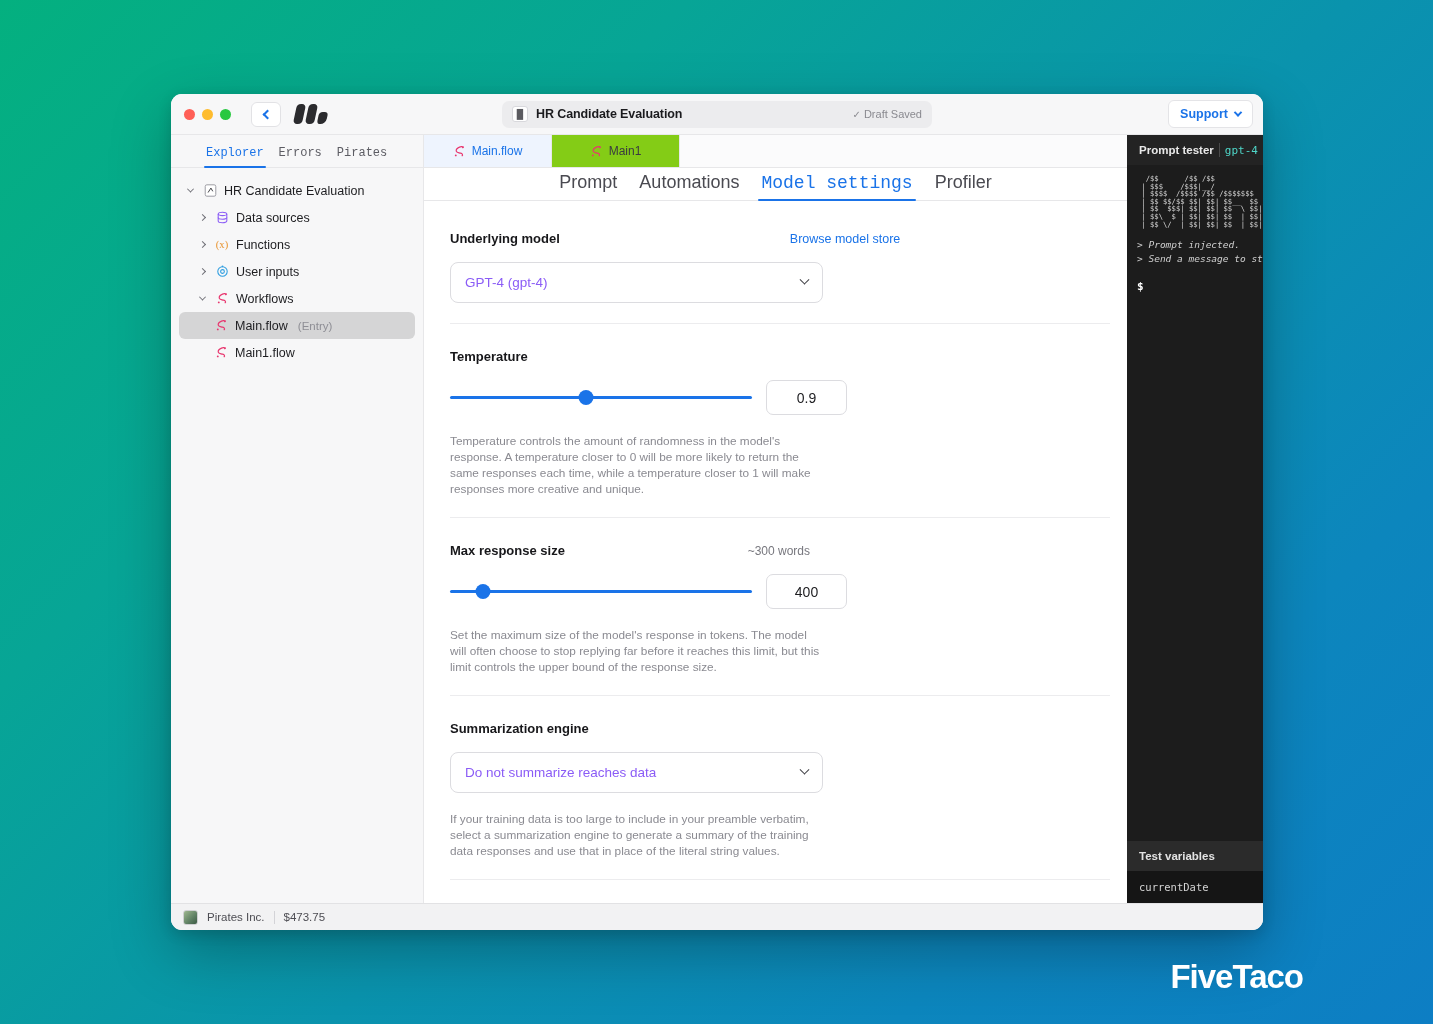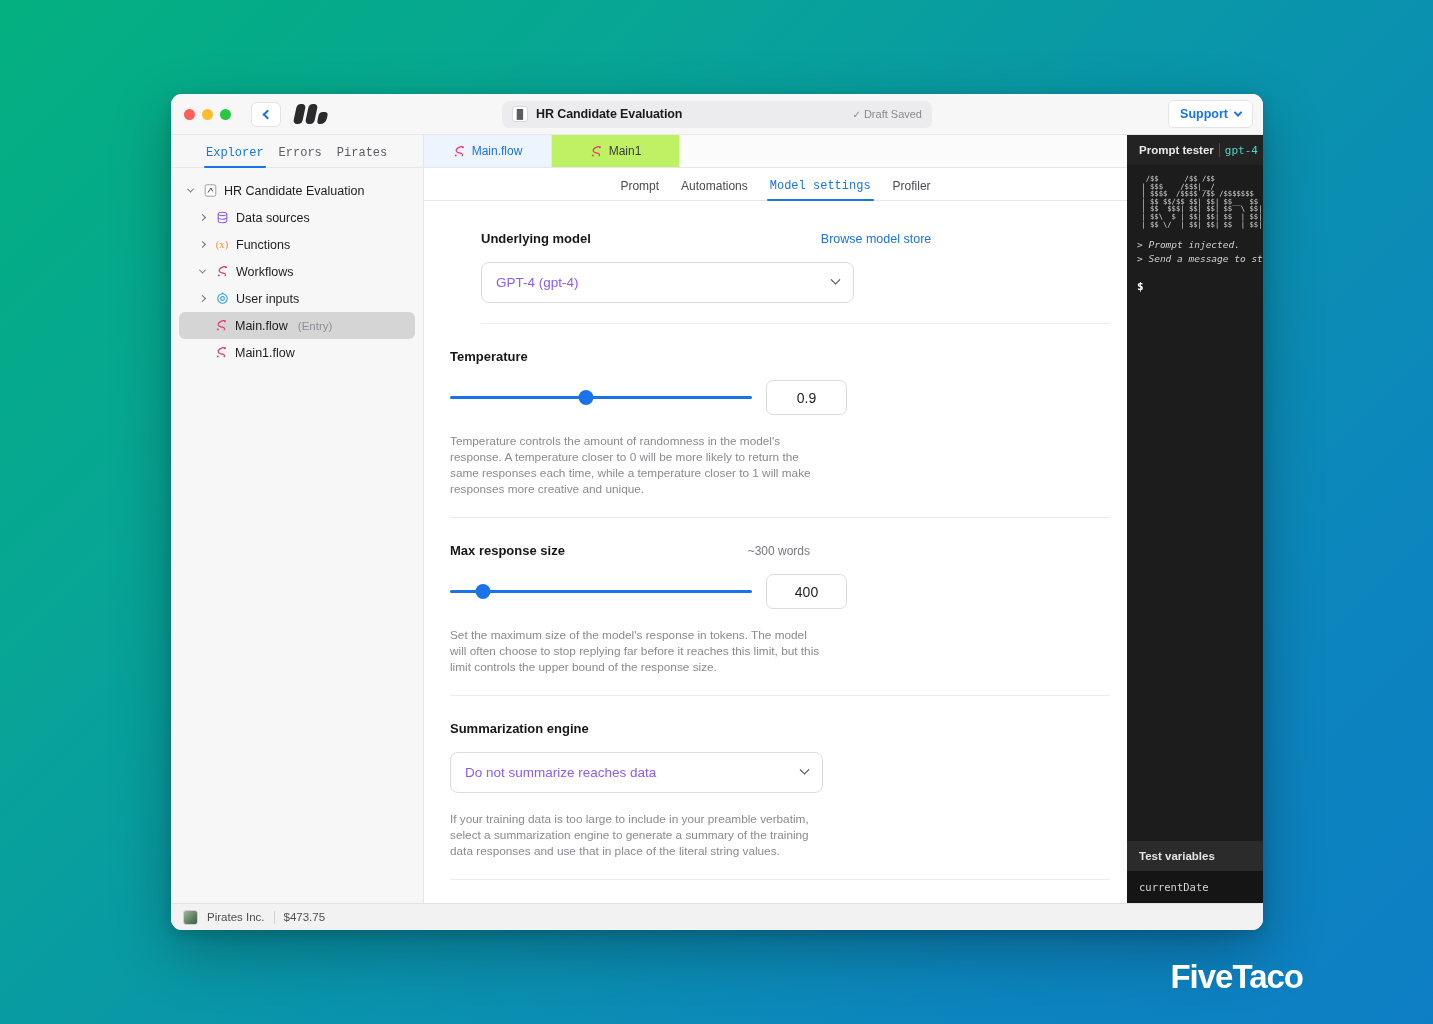--- a/index.html
+++ b/index.html
@@ -192,50 +192,50 @@
     border-bottom: 1px solid #e7e7e9;
     background: #fbfbfc;
     flex: 0 0 auto;
   }
   .file-tab {
     width: 128px;
     display: flex; align-items: center; justify-content: center; gap: 6px;
     font-size: 12px; color: #3a3a40;
     border-right: 1px solid #e7e7e9;
     cursor: pointer;
-    background: #bef264;
+    background: #84cc16;
   }
   .file-tab.active { background: #eef4fe; color: #1a73e8; }
 
   .flow-ic { width: 13px; height: 13px; flex:0 0 auto; }
 
   .content-tabs {
     height: 33px;
     display: flex; align-items: flex-end; justify-content: center;
     gap: 22px;
     border-bottom: 1px solid #e7e7e9;
     flex: 0 0 auto;
     background: #fff;
   }
   .ctab {
-    font-size: 12px; color: #4a4a51;
+    font-size: 18px; color: #4a4a51;
     padding-bottom: 7px; position: relative; cursor: pointer;
   }
   .ctab.active { color: #1a73e8; font-family: Liberation Mono, monospace; }
   .ctab.active::after {
     content: ""; position: absolute;
     left: -3px; right: -3px; bottom: -1px; height: 2px;
     background: #1a73e8; border-radius: 1px;
   }
 
   .scroll-area { flex: 1 1 auto; overflow: hidden; padding: 0 0 0 0; }
   .form-col { width: 660px; margin-left: 26px; }
 
   .section { padding: 25px 0 20px 0; border-bottom: 1px solid #ececee; }
-  .section:first-child { padding-top: 30px; margin-left: 31px; }
+  .section:first-child { padding-top: 30px; }
   .section.last { border-bottom: none; }
 
   .sec-head { display: flex; align-items: baseline; }
   .sec-title { font-size: 13px; font-weight: bold; color: #17171a; }
   .sec-link { margin-left: 230px; font-size: 12.5px; color: #1a73e8; cursor: pointer; }
   .sec-note { margin-left: auto; font-size: 12px; color: #77777e; padding-right: 300px; }
 
   .select-box {
     margin-top: 16px;
     width: 373px; height: 41px;
@@ -449,44 +449,44 @@
           <span class="ticon">
             <svg width="16" height="13" viewBox="0 0 18 16">
                 <text x="9" y="12" font-family="serif" font-size="13" fill="#e8912a" text-anchor="middle">(x)</text>
               </svg>
           </span>
           <span>Functions</span>
         </div>
 
         <div class="tree-row indent1">
           <span class="tw">
+              <span class="arrow closed"></span>
+            </span>
+          <span class="ticon">
+            <svg width="13" height="13" viewBox="0 0 16 16">
+                <circle cx="8" cy="8" r="5.8" fill="none" stroke="#2f9ee0" stroke-width="1.3"></circle>
+                <circle cx="8" cy="8" r="2.3" fill="none" stroke="#2f9ee0" stroke-width="1.3"></circle>
+                <circle cx="8" cy="1.6" r="1.1" fill="#2f9ee0"></circle>
+              </svg>
+          </span>
+          <span>User inputs</span>
+        </div>
+
+        <div class="tree-row indent1">
+          <span class="tw">
               <span class="arrow open"></span>
             </span>
           <span class="ticon">
             <svg width="13" height="13" viewBox="0 0 16 16">
                 <path d="M12 3.4 C12 2 10.2 1.6 8 2.6 C5.6 3.7 3.6 5.6 4 7.5 C4.4 9.5 7 9.3 9.3 10 C11.4 10.6 12.4 12 11.3 13.2" stroke="#e8376f" stroke-width="1.5" fill="none" stroke-linecap="round"></path>
                 <circle cx="12.4" cy="2.6" r="1.15" fill="#e8376f"></circle>
                 <circle cx="3.4" cy="12.8" r="1.15" fill="#e8376f"></circle>
               </svg>
           </span>
           <span>Workflows</span>
-        </div>
-
-        <div class="tree-row indent1">
-          <span class="tw">
-              <span class="arrow closed"></span>
-            </span>
-          <span class="ticon">
-            <svg width="13" height="13" viewBox="0 0 16 16">
-                <circle cx="8" cy="8" r="5.8" fill="none" stroke="#2f9ee0" stroke-width="1.3"></circle>
-                <circle cx="8" cy="8" r="2.3" fill="none" stroke="#2f9ee0" stroke-width="1.3"></circle>
-                <circle cx="8" cy="1.6" r="1.1" fill="#2f9ee0"></circle>
-              </svg>
-          </span>
-          <span>User inputs</span>
         </div>
 
         <div class="tree-row indent2 sel">
           <span class="ticon">
             <svg width="13" height="13" viewBox="0 0 16 16">
                 <path d="M12 3.4 C12 2 10.2 1.6 8 2.6 C5.6 3.7 3.6 5.6 4 7.5 C4.4 9.5 7 9.3 9.3 10 C11.4 10.6 12.4 12 11.3 13.2" stroke="#e8376f" stroke-width="1.5" fill="none" stroke-linecap="round"></path>
                 <circle cx="12.4" cy="2.6" r="1.15" fill="#e8376f"></circle>
                 <circle cx="3.4" cy="12.8" r="1.15" fill="#e8376f"></circle>
               </svg>
           </span>

